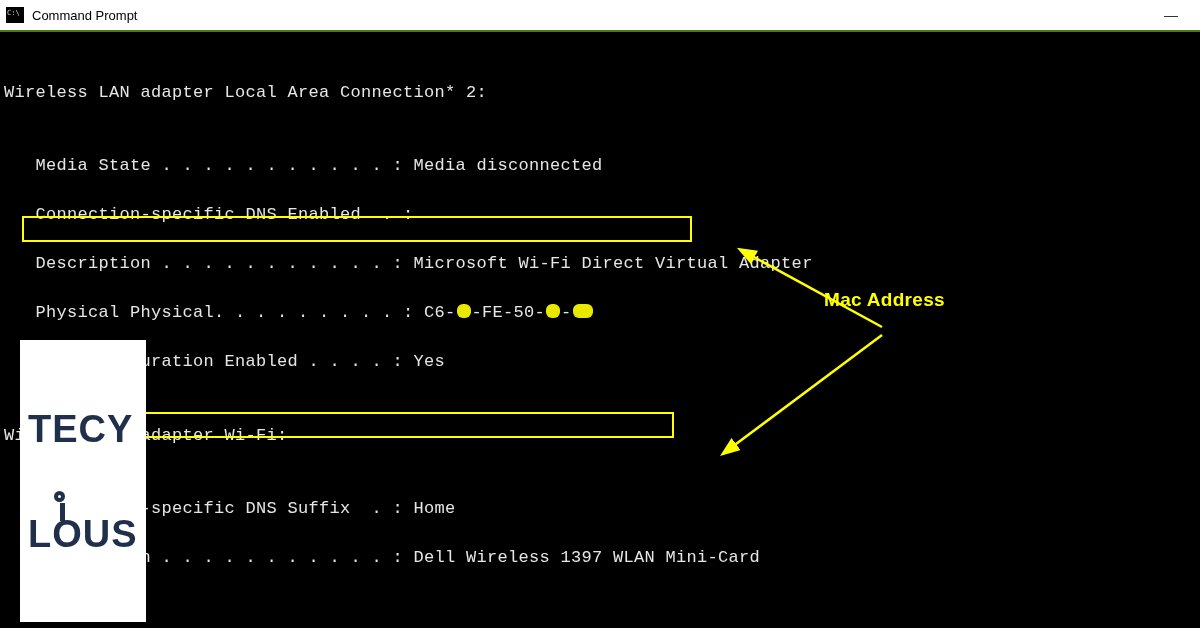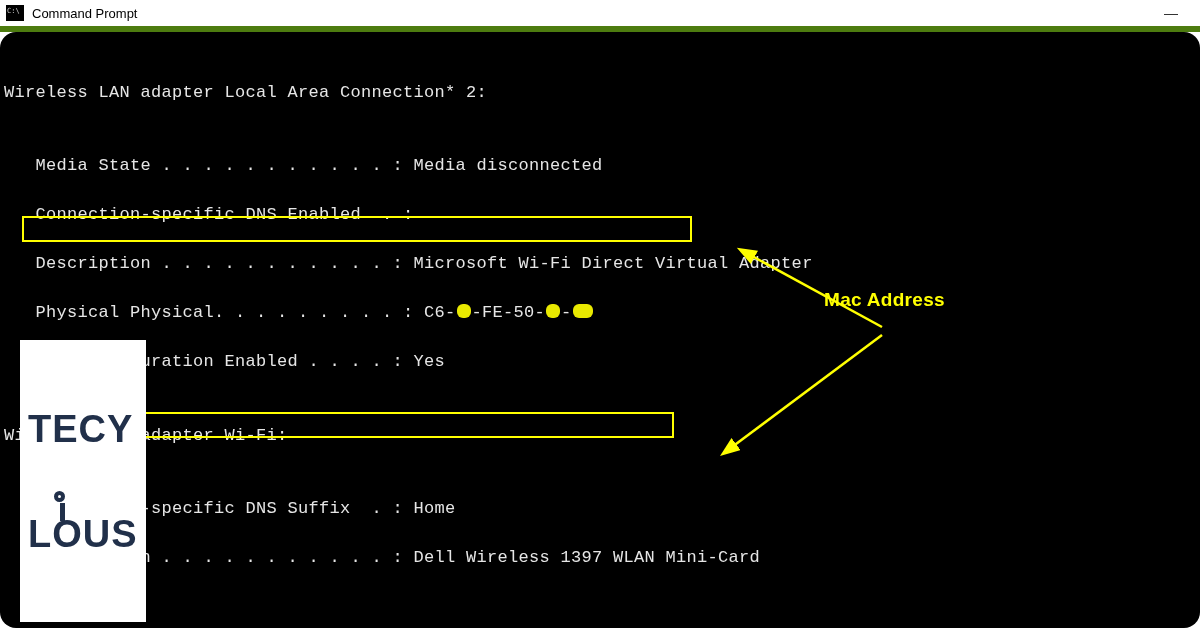--- a/index.html
+++ b/index.html
@@ -14,21 +14,21 @@
   }
   .titlebar {
     height: 32px;
     background: #ffffff;
     display: flex;
     align-items: center;
     padding: 0 6px;
     font-family: "Segoe UI", Tahoma, sans-serif;
     font-size: 13px;
     color: #000;
-    border-bottom: 6px solid #4d7c0f;
+    border-bottom: 2px solid #4d7c0f;
   }
   .titlebar-icon {
     width: 18px;
     height: 16px;
     background: #000;
     margin-right: 8px;
     position: relative;
     display: flex;
     align-items: center;
     justify-content: center;
@@ -56,21 +56,20 @@
   }
   .terminal {
     background: #000;
     color: #e6e6e6;
     height: 596px;
     padding: 24px 0 0 4px;
     white-space: pre;
     line-height: 24.5px;
     letter-spacing: 0.3px;
     position: relative;
-    border-radius: 16px;
   }
   .line { display: block; }
   .highlight-box {
     position: absolute;
     border: 2px solid #ffff00;
     pointer-events: none;
   }
   .hb1 {
     left: 22px;
     top: 184px;

